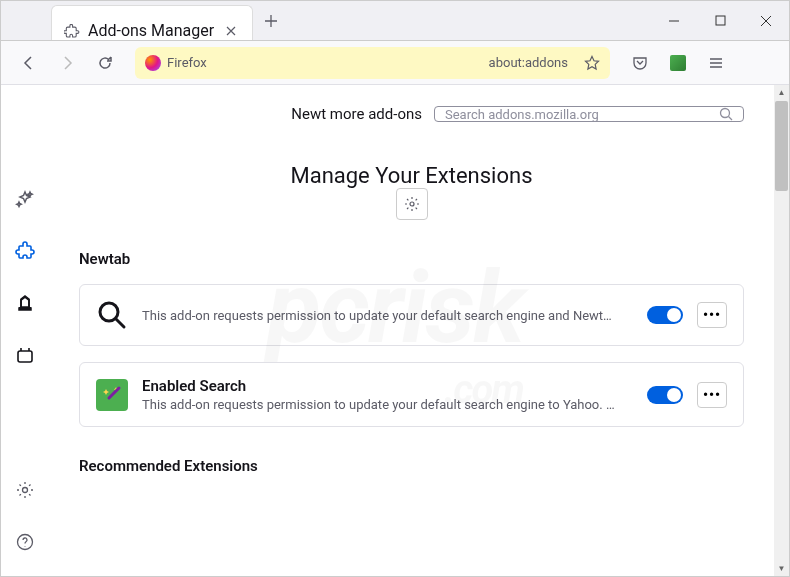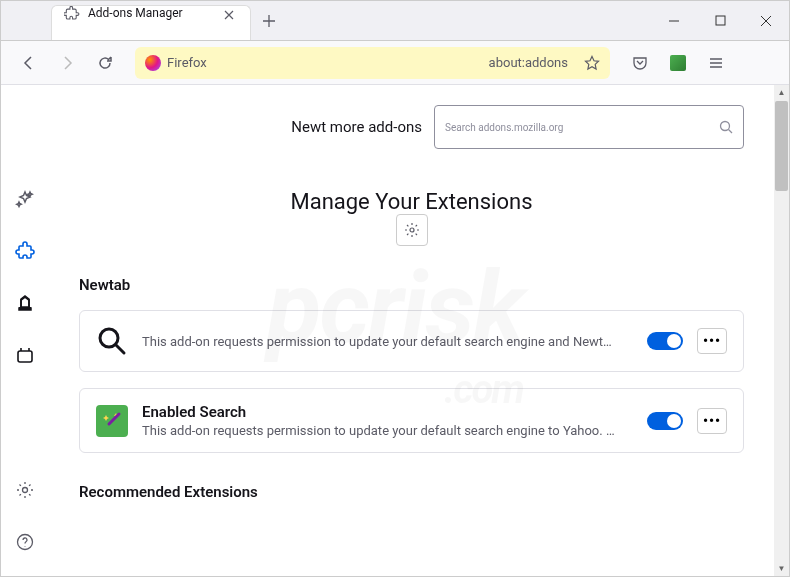--- a/index.html
+++ b/index.html
@@ -1,21 +1,21 @@
 <!DOCTYPE html>
 <html><head>
   <meta charset="utf-8">
   <style>
     * { margin: 0; padding: 0; box-sizing: border-box; font-family: -apple-system, BlinkMacSystemFont, "Segoe UI", Roboto, sans-serif; }
     body { width: 790px; height: 577px; background: #fff; position: relative; overflow: hidden; }
     
     .window-chrome { border: 1px solid #ccc; height: 100%; display: flex; flex-direction: column; }
     
     .titlebar { height: 40px; display: flex; align-items: stretch; background: #f0f0f4; border-bottom: 1px solid #ccc; }
-    .tab { display: flex; align-items: flex-start; gap: 8px; padding: 0 12px; margin: 4px 0 0 50px; background: #fff; border-radius: 6px 6px 0 0; min-width: 200px; font-size: 12px; color: #15141a; border: 1px solid #ddd; border-bottom: none; }
+    .tab { display: flex; align-items: flex-end; gap: 8px; padding: 0 12px; margin: 4px 0 0 50px; background: #fff; border-radius: 6px 6px 0 0; min-width: 200px; font-size: 16px; color: #15141a; border: 1px solid #ddd; border-bottom: none; }
     .tab-favicon { width: 16px; height: 16px; display: flex; align-items: center; justify-content: center; }
     .tab-title { flex: 1; }
     .tab-close { width: 18px; height: 18px; display: flex; align-items: center; justify-content: center; cursor: pointer; }
     .new-tab { width: 36px; display: flex; align-items: center; justify-content: center; cursor: pointer; color: #5b5b66; font-size: 18px; }
     .titlebar-spacer { flex: 1; }
     .win-btn { width: 46px; display: flex; align-items: center; justify-content: center; cursor: pointer; color: #333; }
     
     .toolbar { height: 44px; display: flex; align-items: center; gap: 6px; padding: 0 12px; background: #f9f9fb; border-bottom: 1px solid #e0e0e6; }
     .tb-btn { width: 32px; height: 32px; display: flex; align-items: center; justify-content: center; border-radius: 4px; cursor: pointer; color: #5b5b66; }
     .tb-btn.disabled { color: #bbb; cursor: default; }
@@ -33,21 +33,21 @@
     .scroll-track { flex: 1; }
     
     .sidebar { width: 48px; display: flex; flex-direction: column; align-items: center; padding: 100px 0 20px; gap: 24px; }
     .side-btn { width: 28px; height: 28px; display: flex; align-items: center; justify-content: center; cursor: pointer; color: #5b5b66; border-radius: 4px; }
     .side-btn.active { color: #0060df; }
     .sidebar-spacer { flex: 1; }
     
     .main { flex: 1; padding: 20px 30px; overflow: hidden; }
     .search-row { display: flex; align-items: center; gap: 12px; margin-bottom: 40px; justify-content: flex-end; }
     .search-label { font-size: 15px; color: #15141a; }
-    .search-box { width: 310px; height: 44px; border: 1px solid #8f8f9d; border-radius: 4px; display: flex; align-items: center; padding: 0 10px; font-size: 10px; color: #5b5b66; gap: 8px; }
+    .search-box { width: 310px; height: 16px; border: 1px solid #8f8f9d; border-radius: 4px; display: flex; align-items: center; padding: 0 10px; font-size: 13px; color: #5b5b66; gap: 8px; }
     .search-box-text { flex: 1; color: #8f8f9d; }
     
     .header-row { display: flex; align-items: center; margin-bottom: 30px; flex-direction: column; }
     .page-title { font-size: 22px; font-weight: 400; color: #15141a; flex: 1; }
     .settings-btn { width: 32px; height: 32px; border: 1px solid #ccc; border-radius: 4px; display: flex; align-items: center; justify-content: center; cursor: pointer; }
     
     .section-title { font-size: 15px; font-weight: 600; color: #15141a; margin-bottom: 16px; }
     
     .ext-card { border: 1px solid #e0e0e6; border-radius: 6px; padding: 14px 16px; margin-bottom: 16px; display: flex; align-items: center; gap: 14px; background: #fff; }
     .ext-card-icon { width: 32px; height: 32px; flex-shrink: 0; display: flex; align-items: center; justify-content: center; }

